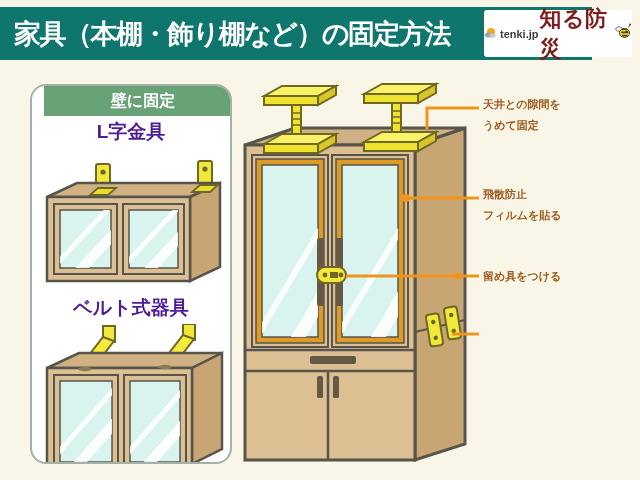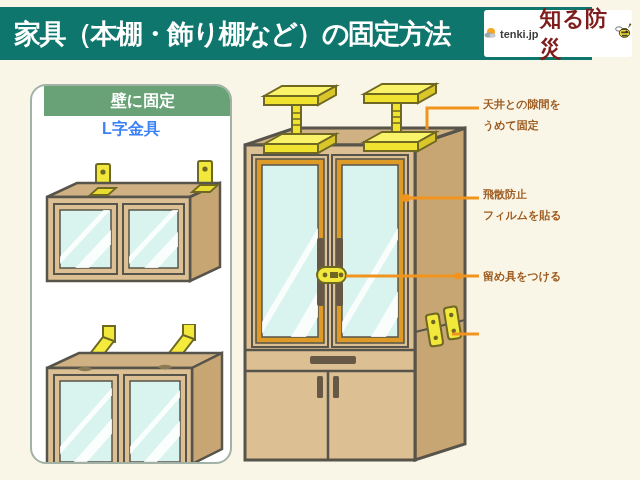--- a/index.html
+++ b/index.html
@@ -13,22 +13,22 @@
   .logo-box{position:absolute;right:8px;top:10px;width:148px;height:47px;background:#ffffff;
     border-radius:3px;display:flex;align-items:center;justify-content:center;gap:1px;}
   .logo-top{display:flex;align-items:center;gap:3px;font-size:11px;font-weight:bold;color:#3d3d3d;}
   .logo-name-row{display:flex;align-items:center;gap:2px;}
   .logo-name{font-size:22px;font-weight:bold;color:#7f1d1d;letter-spacing:0.5px;}
   
   .wall-card{position:absolute;left:30px;top:84px;width:202px;height:380px;background:#ffffff;
     border:2px solid #A3B2A6;border-radius:16px;overflow:hidden;box-sizing:border-box;}
   .wall-card-header{position:absolute;left:12px;top:0;width:100%;height:30px;background:#68A276;
     display:flex;align-items:center;justify-content:center;color:#fff;font-weight:bold;font-size:16px;}
-  .method-label{position:absolute;left:0;width:100%;text-align:center;color:#3b82f6;
-    font-weight:bold;font-size:16px;}
+  .method-label{position:absolute;left:0;width:100%;text-align:center;color:#4c1d95;
+    font-weight:bold;font-size:19px;}
   .method-label.m1{top:33px;}
   .method-label.m2{top:209px;}
   .illus{position:absolute;}
   
   .ann{position:absolute;left:483px;color:#9D5B20;font-weight:bold;font-size:11px;
     line-height:21px;white-space:pre-line;}
   .ann.a1{top:94px;}
   .ann.a2{top:184px;}
   .ann.a3{top:266px;}
   .ann.a4{top:322px;}
@@ -105,20 +105,21 @@
       <g clip-path="url(#s1g1)" opacity="0.85">
         <line x1="12" y1="115" x2="80" y2="42" stroke="#fff" stroke-width="5"></line>
         <line x1="32" y1="125" x2="100" y2="52" stroke="#fff" stroke-width="10"></line>
       </g>
       <g clip-path="url(#s1g2)" opacity="0.85">
         <line x1="81" y1="115" x2="149" y2="42" stroke="#fff" stroke-width="5"></line>
         <line x1="101" y1="125" x2="169" y2="52" stroke="#fff" stroke-width="10"></line>
       </g>
     </svg>
 
+    <div class="method-label m2">ベルト式器具</div>
 
     <svg class="illus" style="left:6px;top:238px;" width="190" height="140" viewBox="0 0 190 140">
       <defs>
         <clipPath id="s2g1">
             <rect x="22" y="57" width="52" height="81"></rect>
           </clipPath>
         <clipPath id="s2g2">
             <rect x="92" y="57" width="50" height="81"></rect>
           </clipPath>
       </defs>

